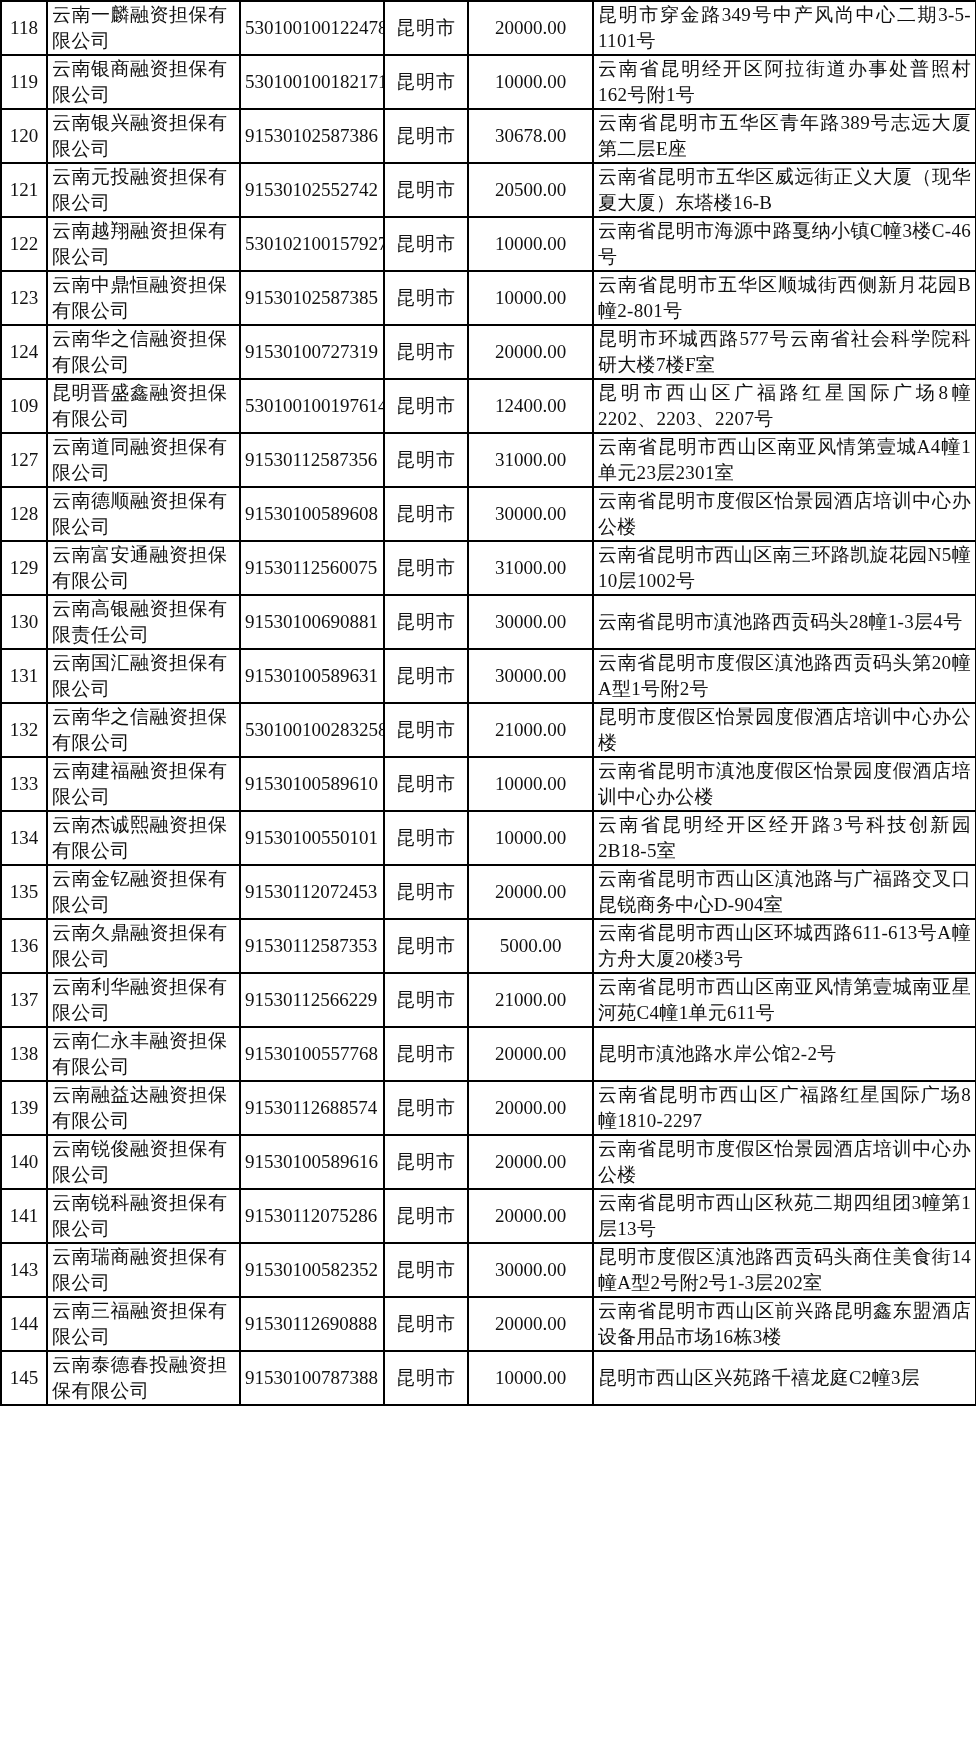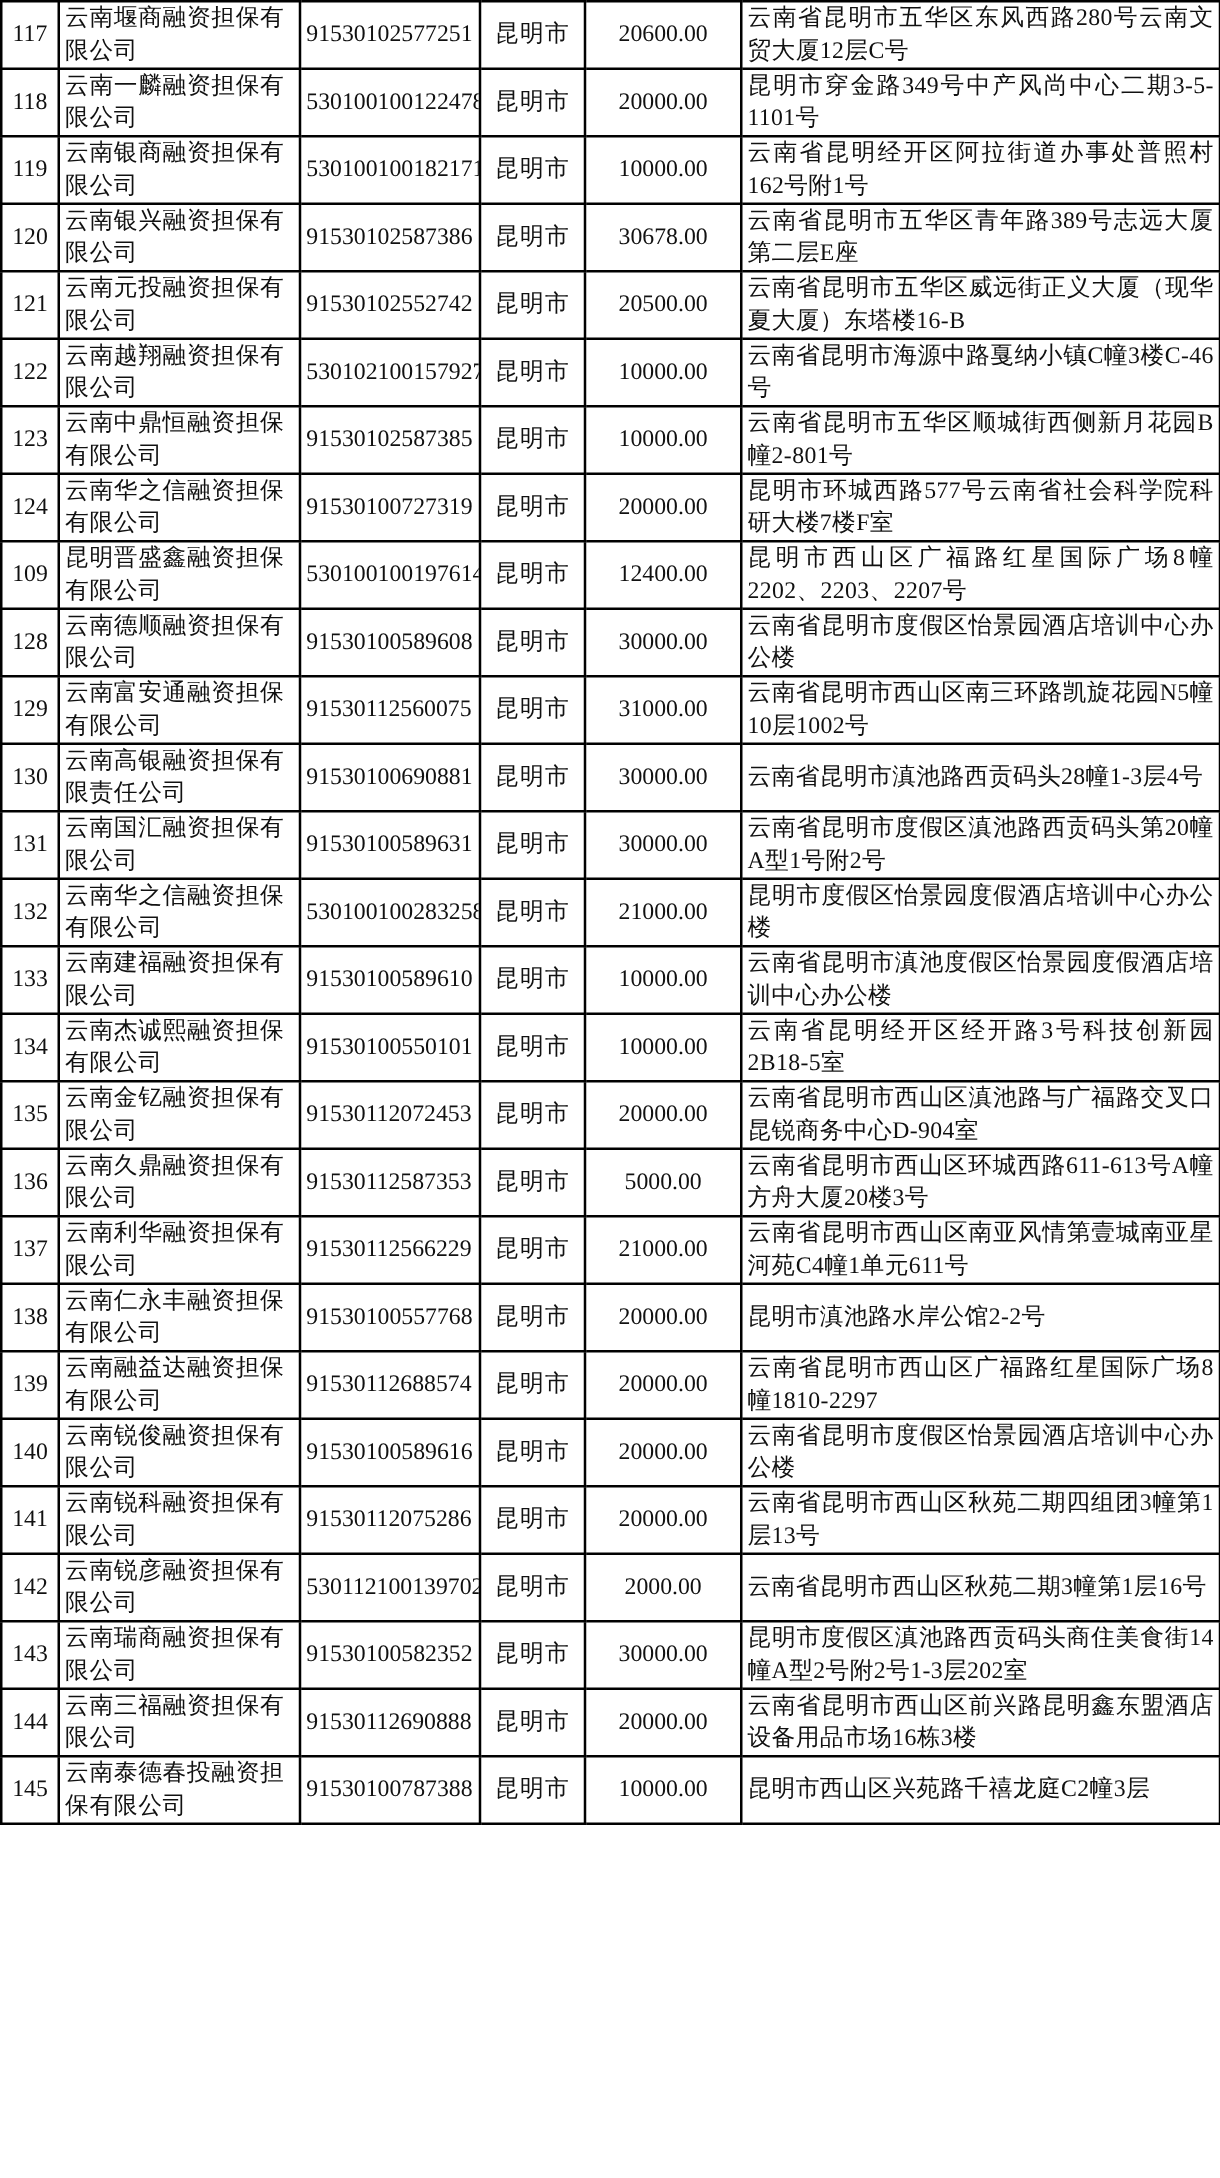--- a/index.html
+++ b/index.html
@@ -39,28 +39,20 @@
     <colgroup>
       <col style="width:46px">
       <col style="width:193px">
       <col style="width:144px">
       <col style="width:84px">
       <col style="width:125px">
       <col style="width:383px">
     </colgroup>
     <tbody id="tbody">
         <tr>
-    <td class="c-no">117</td>
-    <td class="c-name">云南堰商融资担保有限公司</td>
-    <td class="c-code">91530102577251</td>
-    <td class="c-city">昆明市</td>
-    <td class="c-cap">20600.00</td>
-    <td class="c-addr">云南省昆明市五华区东风西路280号云南文贸大厦12层C号</td>
-  </tr>
-        <tr>
     <td class="c-no">118</td>
     <td class="c-name">云南一麟融资担保有限公司</td>
     <td class="c-code">530100100122478</td>
     <td class="c-city">昆明市</td>
     <td class="c-cap">20000.00</td>
     <td class="c-addr">昆明市穿金路349号中产风尚中心二期3-5-1101号</td>
   </tr>
         <tr>
     <td class="c-no">119</td>
     <td class="c-name">云南银商融资担保有限公司</td>
@@ -111,20 +103,28 @@
   </tr>
         <tr>
     <td class="c-no">109</td>
     <td class="c-name">昆明晋盛鑫融资担保有限公司</td>
     <td class="c-code">530100100197614</td>
     <td class="c-city">昆明市</td>
     <td class="c-cap">12400.00</td>
     <td class="c-addr">昆明市西山区广福路红星国际广场8幢2202、2203、2207号</td>
   </tr>
         <tr>
+    <td class="c-no">127</td>
+    <td class="c-name">云南道同融资担保有限公司</td>
+    <td class="c-code">91530112587356</td>
+    <td class="c-city">昆明市</td>
+    <td class="c-cap">31000.00</td>
+    <td class="c-addr">云南省昆明市西山区南亚风情第壹城A4幢1单元23层2301室</td>
+  </tr>
+        <tr>
     <td class="c-no">128</td>
     <td class="c-name">云南德顺融资担保有限公司</td>
     <td class="c-code">91530100589608</td>
     <td class="c-city">昆明市</td>
     <td class="c-cap">30000.00</td>
     <td class="c-addr">云南省昆明市度假区怡景园酒店培训中心办公楼</td>
   </tr>
         <tr>
     <td class="c-no">129</td>
     <td class="c-name">云南富安通融资担保有限公司</td>
@@ -221,28 +221,20 @@
     <td class="c-cap">20000.00</td>
     <td class="c-addr">云南省昆明市度假区怡景园酒店培训中心办公楼</td>
   </tr>
         <tr>
     <td class="c-no">141</td>
     <td class="c-name">云南锐科融资担保有限公司</td>
     <td class="c-code">91530112075286</td>
     <td class="c-city">昆明市</td>
     <td class="c-cap">20000.00</td>
     <td class="c-addr">云南省昆明市西山区秋苑二期四组团3幢第1层13号</td>
-  </tr>
-        <tr>
-    <td class="c-no">142</td>
-    <td class="c-name">云南锐彦融资担保有限公司</td>
-    <td class="c-code">530112100139702</td>
-    <td class="c-city">昆明市</td>
-    <td class="c-cap">2000.00</td>
-    <td class="c-addr">云南省昆明市西山区秋苑二期3幢第1层16号</td>
   </tr>
         <tr>
     <td class="c-no">143</td>
     <td class="c-name">云南瑞商融资担保有限公司</td>
     <td class="c-code">91530100582352</td>
     <td class="c-city">昆明市</td>
     <td class="c-cap">30000.00</td>
     <td class="c-addr">昆明市度假区滇池路西贡码头商住美食街14幢A型2号附2号1-3层202室</td>
   </tr>
         <tr>

